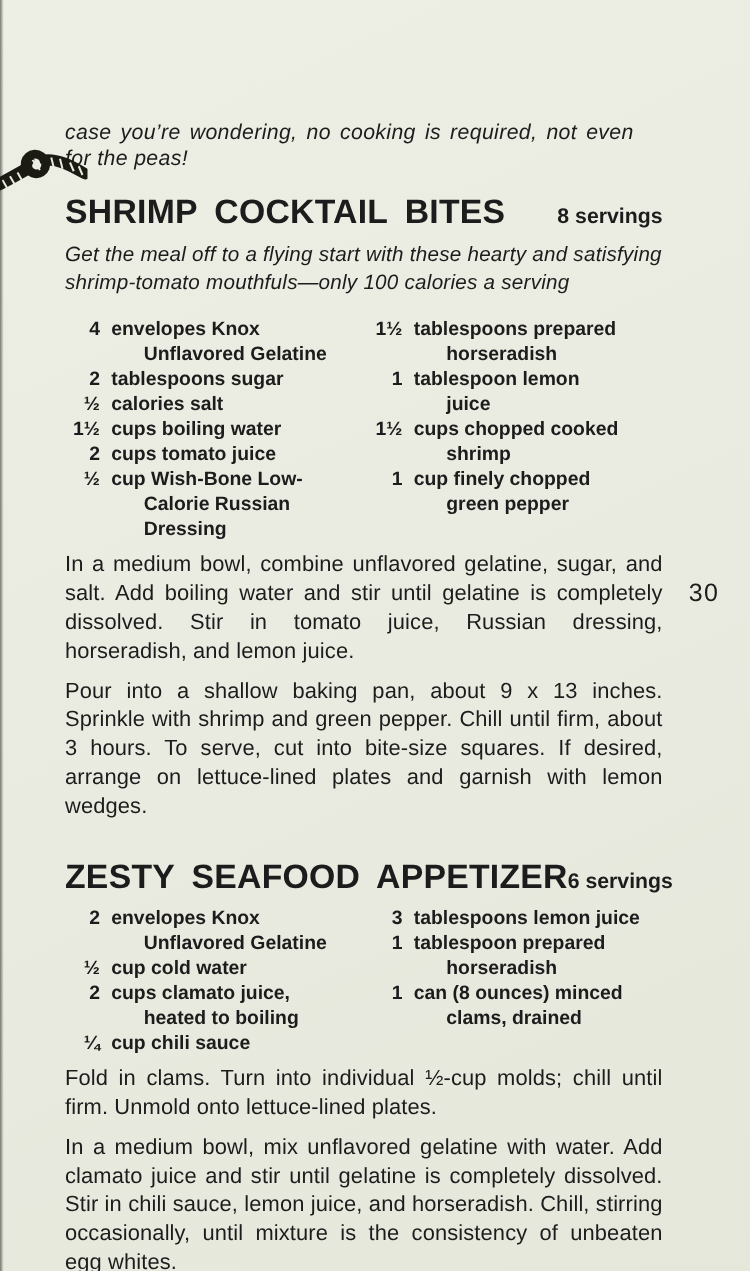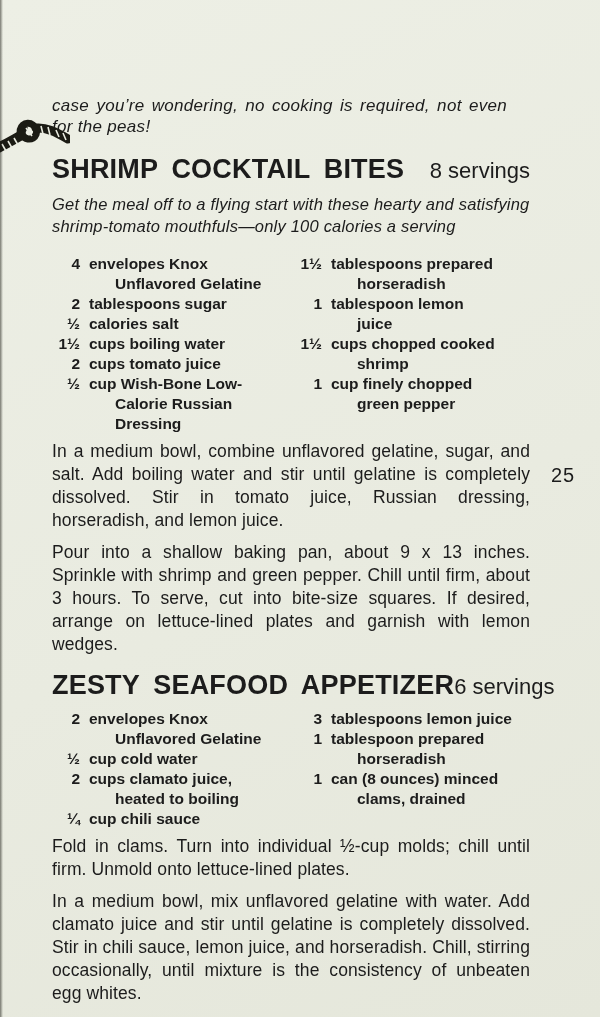--- a/index.html
+++ b/index.html
@@ -46,22 +46,22 @@
   .recipe-title {
     margin: 0;
     font-size: 27px;
     font-weight: bold;
     letter-spacing: 0.2px;
     word-spacing: 6px;
     white-space: nowrap;
   }
   .servings {
     margin-left: auto;
-    font-size: 22px;
-    font-weight: normal;
+    font-size: 17px;
+    font-weight: bold;
     white-space: nowrap;
   }
   .recipe-desc {
     width: 487px;
     margin-top: 8px;
     font-style: italic;
     font-size: 16.5px;
     line-height: 22px;
     letter-spacing: 0.2px;
   }
@@ -91,21 +91,21 @@
   }
   .step {
     width: 478px;
     margin: 6px 0 0 0;
     font-size: 17.5px;
     line-height: 23px;
     text-align: justify;
     letter-spacing: 0.1px;
   }
   .step + .step { margin-top: 9px; }
-  .title-row.second { margin-top: 14px; }
+  .title-row.second { margin-top: 30px; }
   .page-number {
     position: absolute;
     left: 551px; top: 464px;
     font-size: 20px;
     letter-spacing: 1px;
   }
 </style>
 </head>
 <body>
 
@@ -232,15 +232,15 @@
         <span class="qty">1</span>
         <span class="ing">can (8 ounces) minced
 clams, drained</span>
       </div>
     </div>
   </div>
 
   <p class="step">Fold in clams. Turn into individual ½-cup molds; chill until firm. Unmold onto lettuce-lined plates.</p>
   <p class="step">In a medium bowl, mix unflavored gelatine with water. Add clamato juice and stir until gelatine is completely dissolved. Stir in chili sauce, lemon juice, and horseradish. Chill, stirring occasionally, until mixture is the consistency of unbeaten egg whites.</p>
 
-  <span class="page-number">25</span>
+  <span class="page-number">30</span>
 
 </div>
 
 </body></html>

